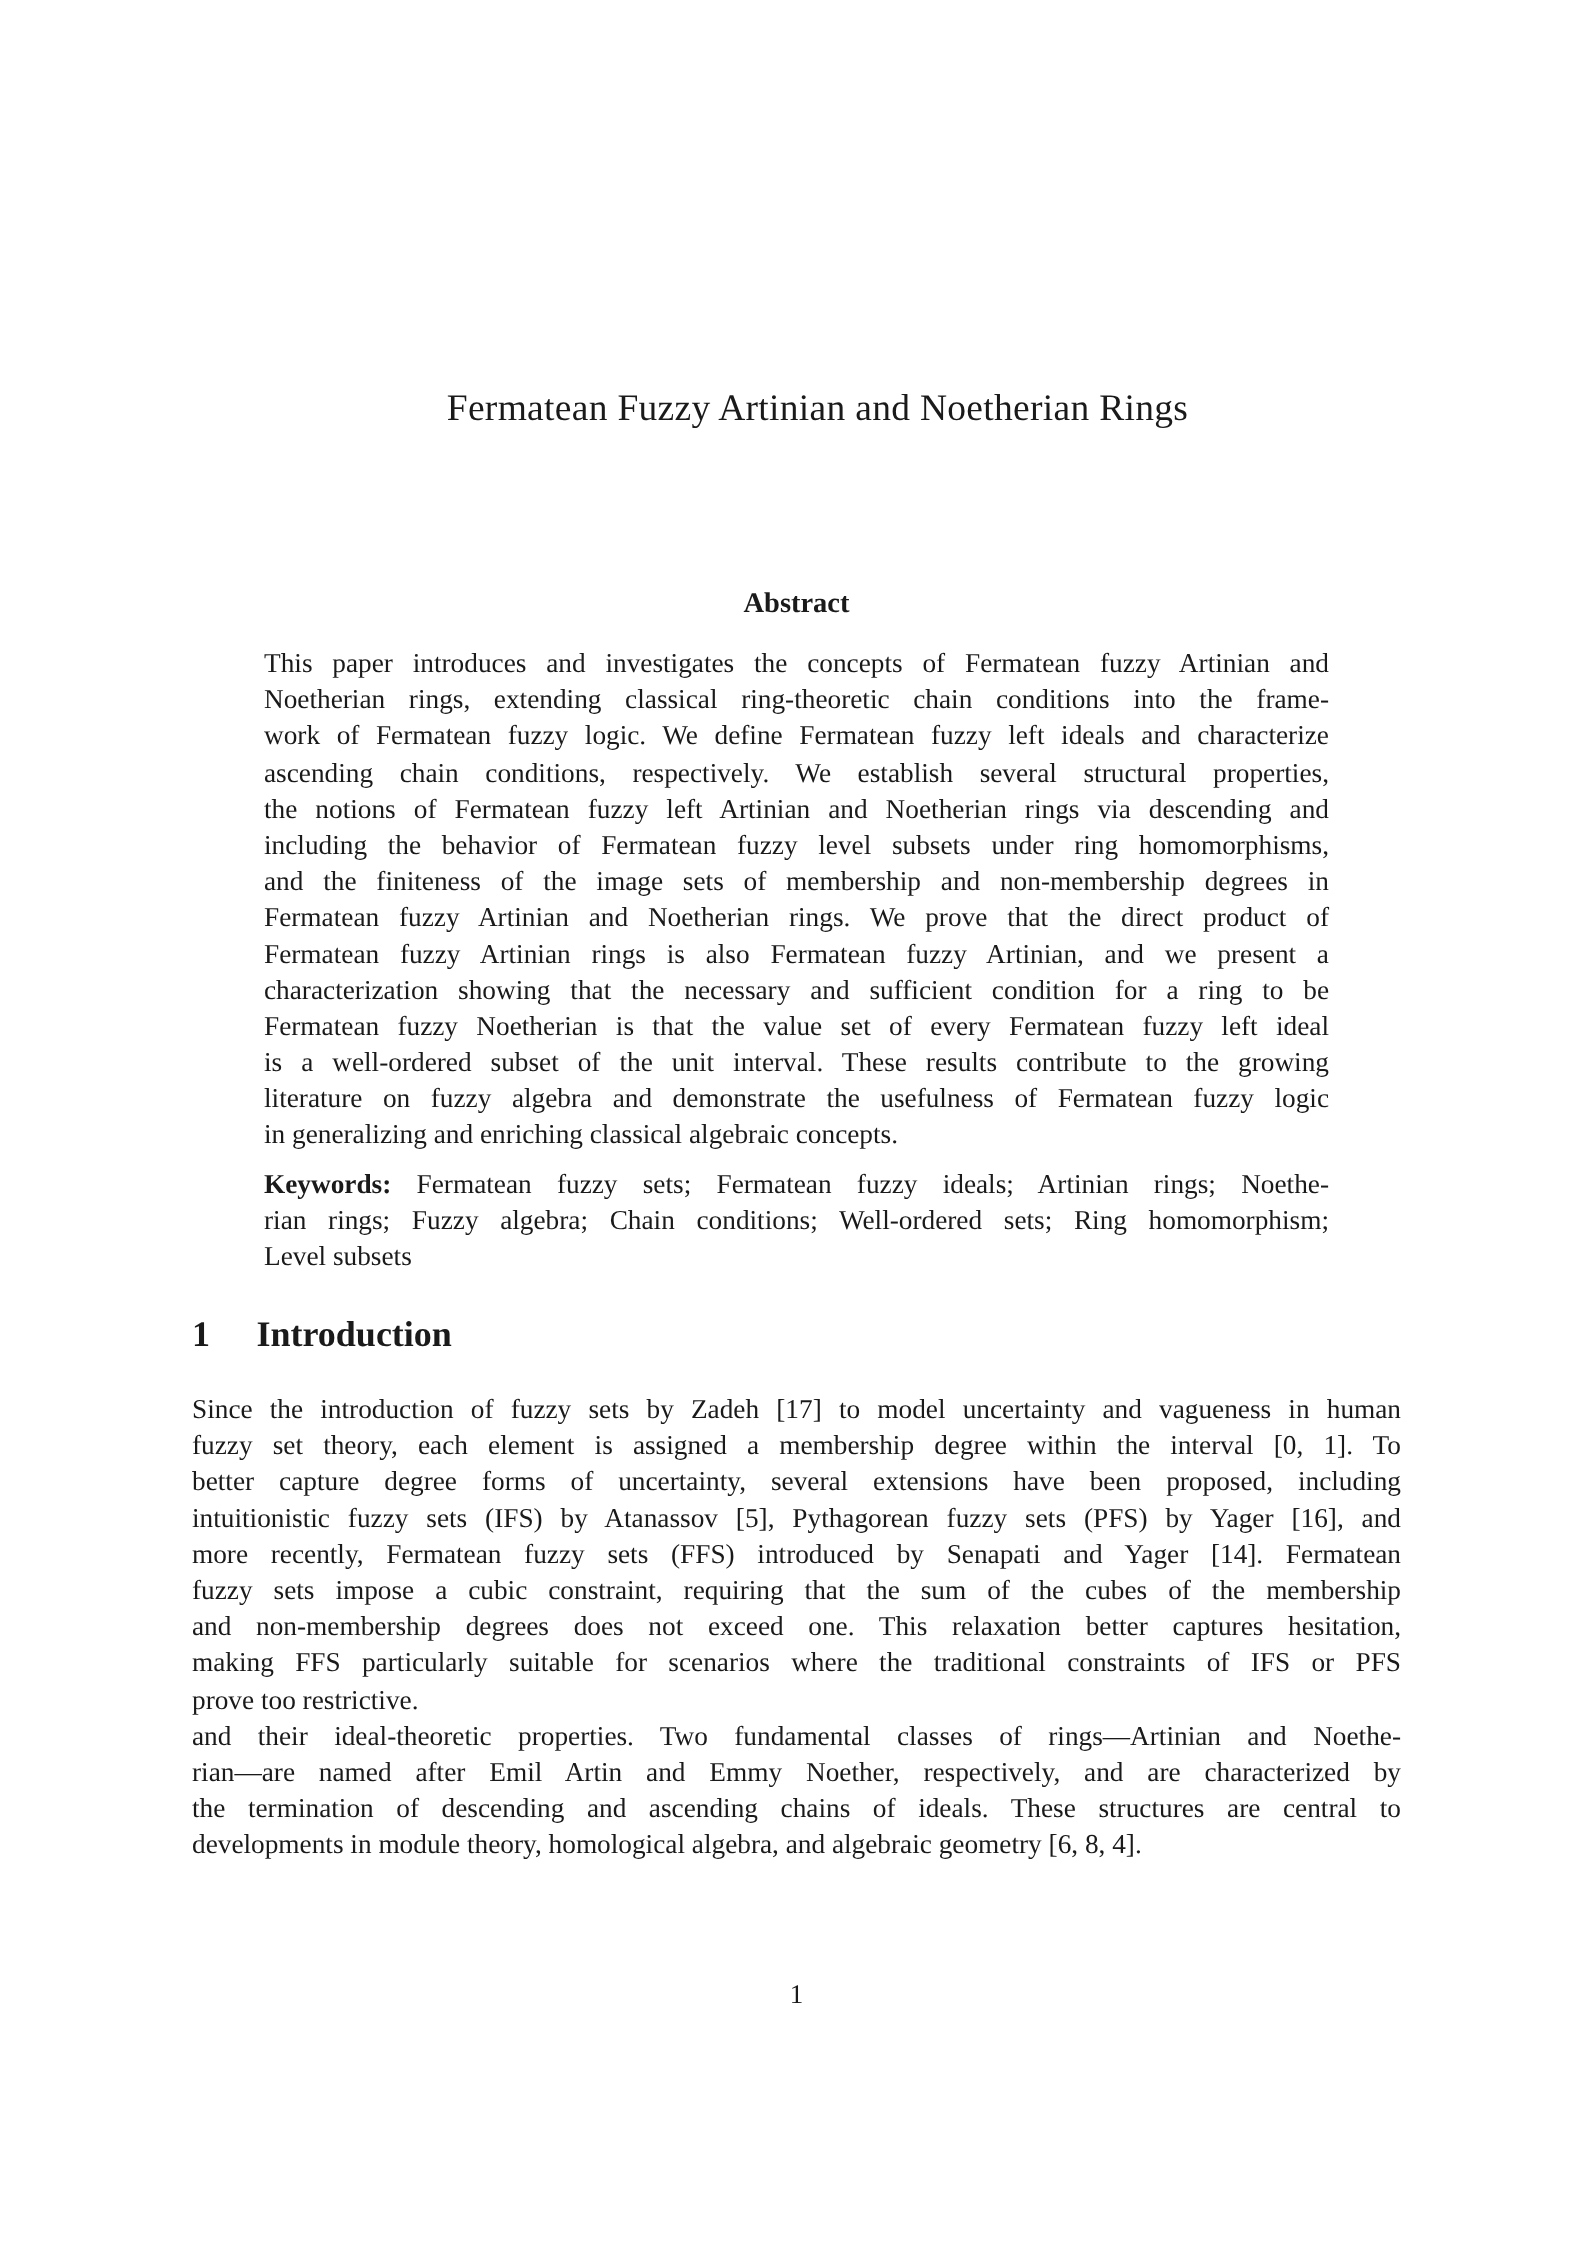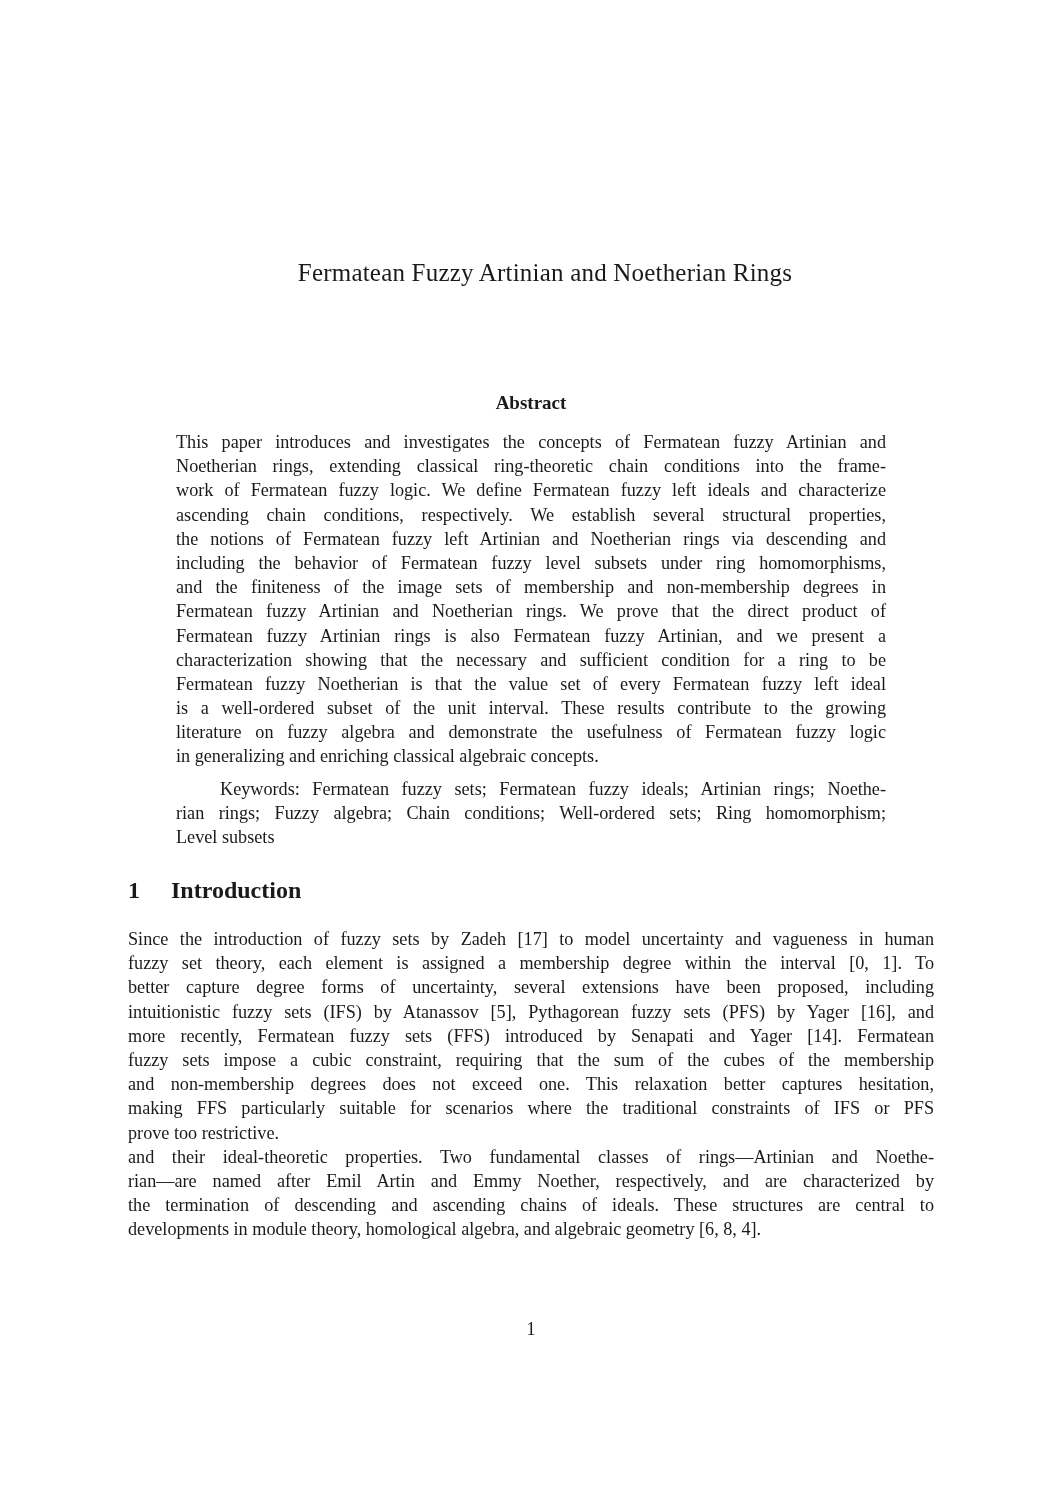--- a/index.html
+++ b/index.html
@@ -18,21 +18,21 @@
     }
     .abstract {
       position: absolute; left: 176px; width: 710px; top: 430px;
     }
     .line {
       display: block; height: 24.2px; line-height: 24.2px; font-size: 18.2px;
       text-align: justify; text-align-last: justify; white-space: nowrap;
     }
     .line.last { text-align-last: left; }
     .keywords { margin-top: 8px; }
-    .kw-label { font-weight: normal; font-style: normal; margin-left: 44px; }
+    .kw-label { font-weight: bold; font-style: normal; }
     .kw-text { }
     .section-heading {
       position: absolute; left: 128px; top: 877px; font-size: 24px; font-weight: bold;
     }
     .section-heading .num { display: inline-block; width: 43px; }
     .intro {
       position: absolute; left: 128px; width: 806px; top: 927px;
     }
     .indent { padding-left: 20px; }
     .page-number {

